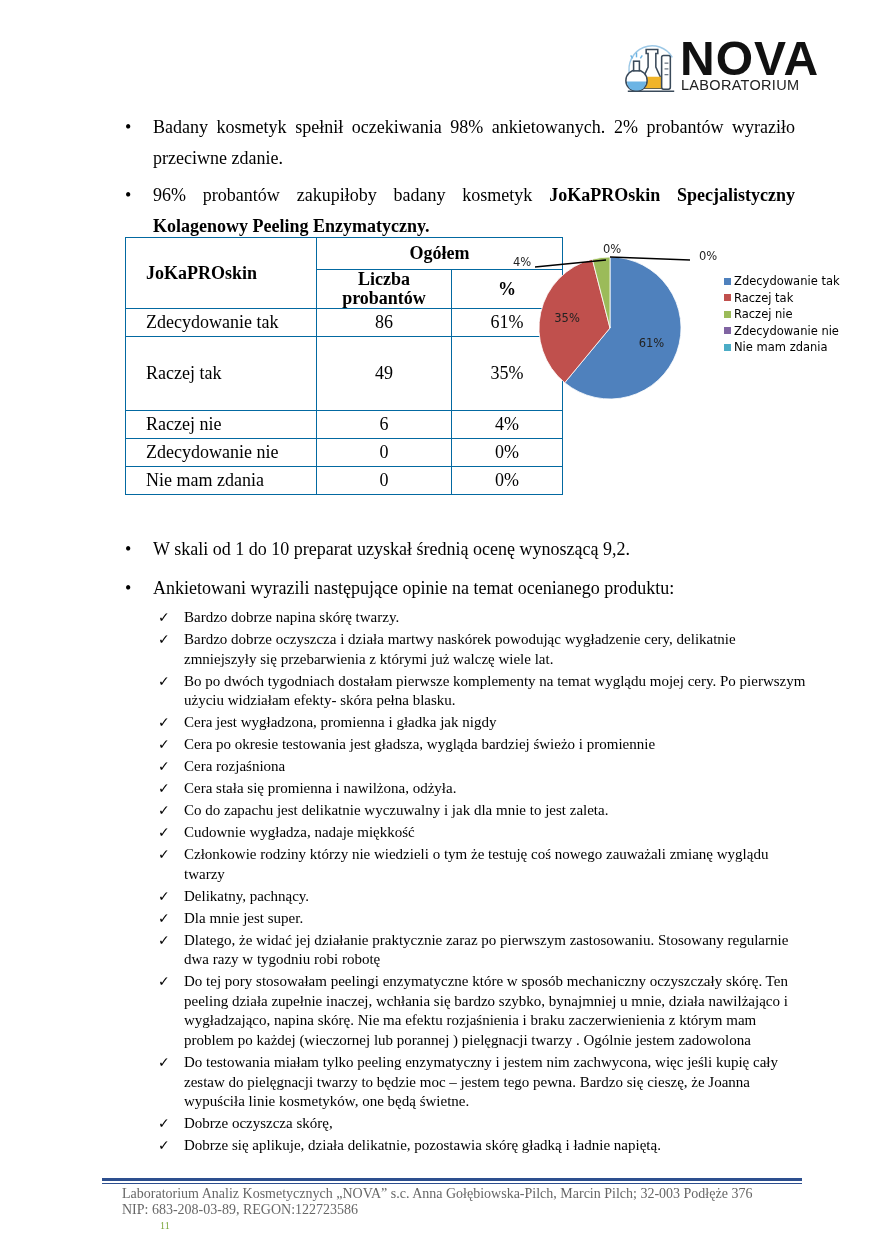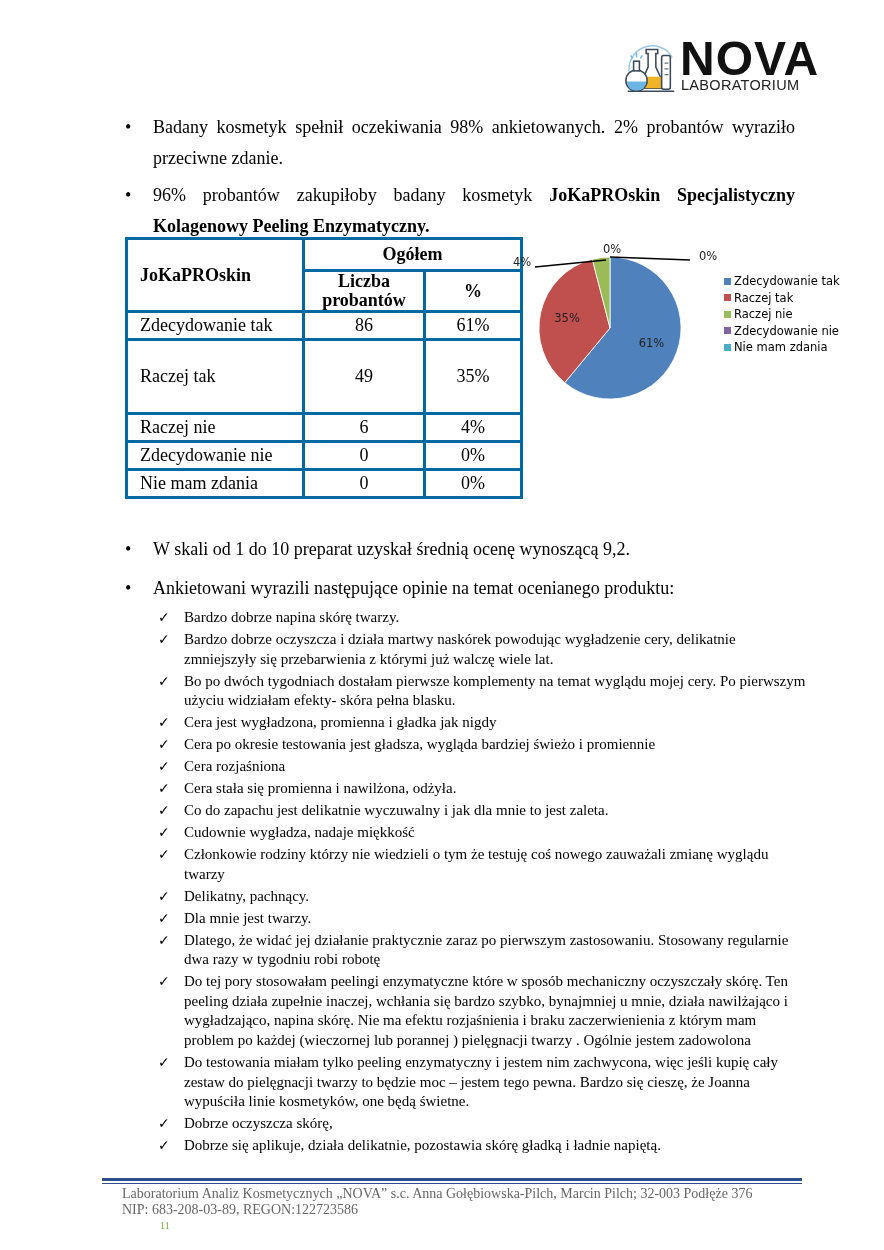--- a/index.html
+++ b/index.html
@@ -9,21 +9,21 @@
   .logo .name { position:absolute; left:58px; top:2px; font-family:"Liberation Sans", sans-serif; font-weight:bold; font-size:48px; letter-spacing:1px; line-height:38px; color:#111; }
   .logo .sub { position:absolute; left:59px; top:39px; font-family:"Liberation Sans", sans-serif; font-size:14.5px; letter-spacing:0.3px; color:#222; }
 
   .bullets { position:absolute; left:125px; width:670px; font-size:18px; }
   .bullet { position:relative; padding-left:28px; text-align:justify; text-align-last:left; }
   .bullet .dot { position:absolute; left:0; top:0; font-size:18px; }
   .b1 { top:112px; line-height:31px; }
   .b1 .bullet { margin-bottom:6px; }
 
   table.resp { position:absolute; left:125px; top:237px; border-collapse:collapse; font-size:18px; }
-  table.resp td, table.resp th { border:3px solid #0369a1; padding:0 12px; }
+  table.resp td, table.resp th { border:1px solid #0369a1; padding:0 20px; }
   table.resp th { font-weight:bold; }
   .c1 { width:150px; text-align:left; }
   .c2 { width:94px; text-align:center; }
   .c3 { width:70px; text-align:center; }
 
   .chart { position:absolute; left:495px; top:238px; width:360px; height:170px; }
   .chart svg text { font-family:"DejaVu Sans", sans-serif; }
   .legend { position:absolute; left:724px; top:273px; font-family:"DejaVu Sans", sans-serif; font-size:11.5px; line-height:16.5px; }
   .legend .li { display:flex; align-items:center; white-space:nowrap; }
   .legend .sw { display:inline-block; width:7px; height:7px; margin-right:3px; }
@@ -168,21 +168,21 @@
     <div class="check"><span class="tick">✓</span><span>Bardzo dobrze oczyszcza i działa martwy naskórek powodując wygładzenie cery, delikatnie zmniejszyły się przebarwienia z którymi już walczę wiele lat.</span></div>
     <div class="check"><span class="tick">✓</span><span>Bo po dwóch tygodniach dostałam pierwsze komplementy na temat wyglądu mojej cery. Po pierwszym użyciu widziałam efekty- skóra pełna blasku.</span></div>
     <div class="check"><span class="tick">✓</span><span>Cera jest  wygładzona, promienna i gładka jak nigdy</span></div>
     <div class="check"><span class="tick">✓</span><span>Cera po okresie testowania jest gładsza, wygląda bardziej świeżo i promiennie</span></div>
     <div class="check"><span class="tick">✓</span><span>Cera rozjaśniona</span></div>
     <div class="check"><span class="tick">✓</span><span>Cera stała się promienna i nawilżona, odżyła.</span></div>
     <div class="check"><span class="tick">✓</span><span>Co do zapachu jest delikatnie wyczuwalny i jak dla mnie to jest zaleta.</span></div>
     <div class="check"><span class="tick">✓</span><span>Cudownie wygładza, nadaje miękkość</span></div>
     <div class="check"><span class="tick">✓</span><span>Członkowie rodziny którzy nie wiedzieli o tym że testuję coś nowego zauważali zmianę wyglądu twarzy</span></div>
     <div class="check"><span class="tick">✓</span><span>Delikatny, pachnący.</span></div>
-    <div class="check"><span class="tick">✓</span><span>Dla mnie jest twarzy.</span></div>
+    <div class="check"><span class="tick">✓</span><span>Dla mnie jest super.</span></div>
     <div class="check"><span class="tick">✓</span><span>Dlatego, że widać jej działanie praktycznie zaraz po pierwszym zastosowaniu. Stosowany regularnie dwa razy w tygodniu robi robotę</span></div>
     <div class="check"><span class="tick">✓</span><span>Do tej pory stosowałam peelingi enzymatyczne które w sposób mechaniczny oczyszczały skórę. Ten peeling działa zupełnie inaczej, wchłania się bardzo szybko, bynajmniej u mnie, działa nawilżająco i wygładzająco, napina skórę. Nie ma efektu rozjaśnienia i braku zaczerwienienia z którym mam problem po każdej (wieczornej lub porannej ) pielęgnacji twarzy . Ogólnie jestem zadowolona</span></div>
     <div class="check"><span class="tick">✓</span><span>Do testowania miałam tylko peeling enzymatyczny i jestem nim zachwycona, więc jeśli kupię cały zestaw do pielęgnacji twarzy  to będzie moc – jestem tego pewna. Bardzo się cieszę, że Joanna wypuściła linie kosmetyków, one będą świetne.</span></div>
     <div class="check"><span class="tick">✓</span><span>Dobrze oczyszcza skórę,</span></div>
     <div class="check"><span class="tick">✓</span><span>Dobrze się aplikuje, działa delikatnie, pozostawia skórę gładką i ładnie napiętą.</span></div>
   </div>
 
 <div class="footer-line1"></div>
 <div class="footer-line2"></div>
 <div class="footer">

